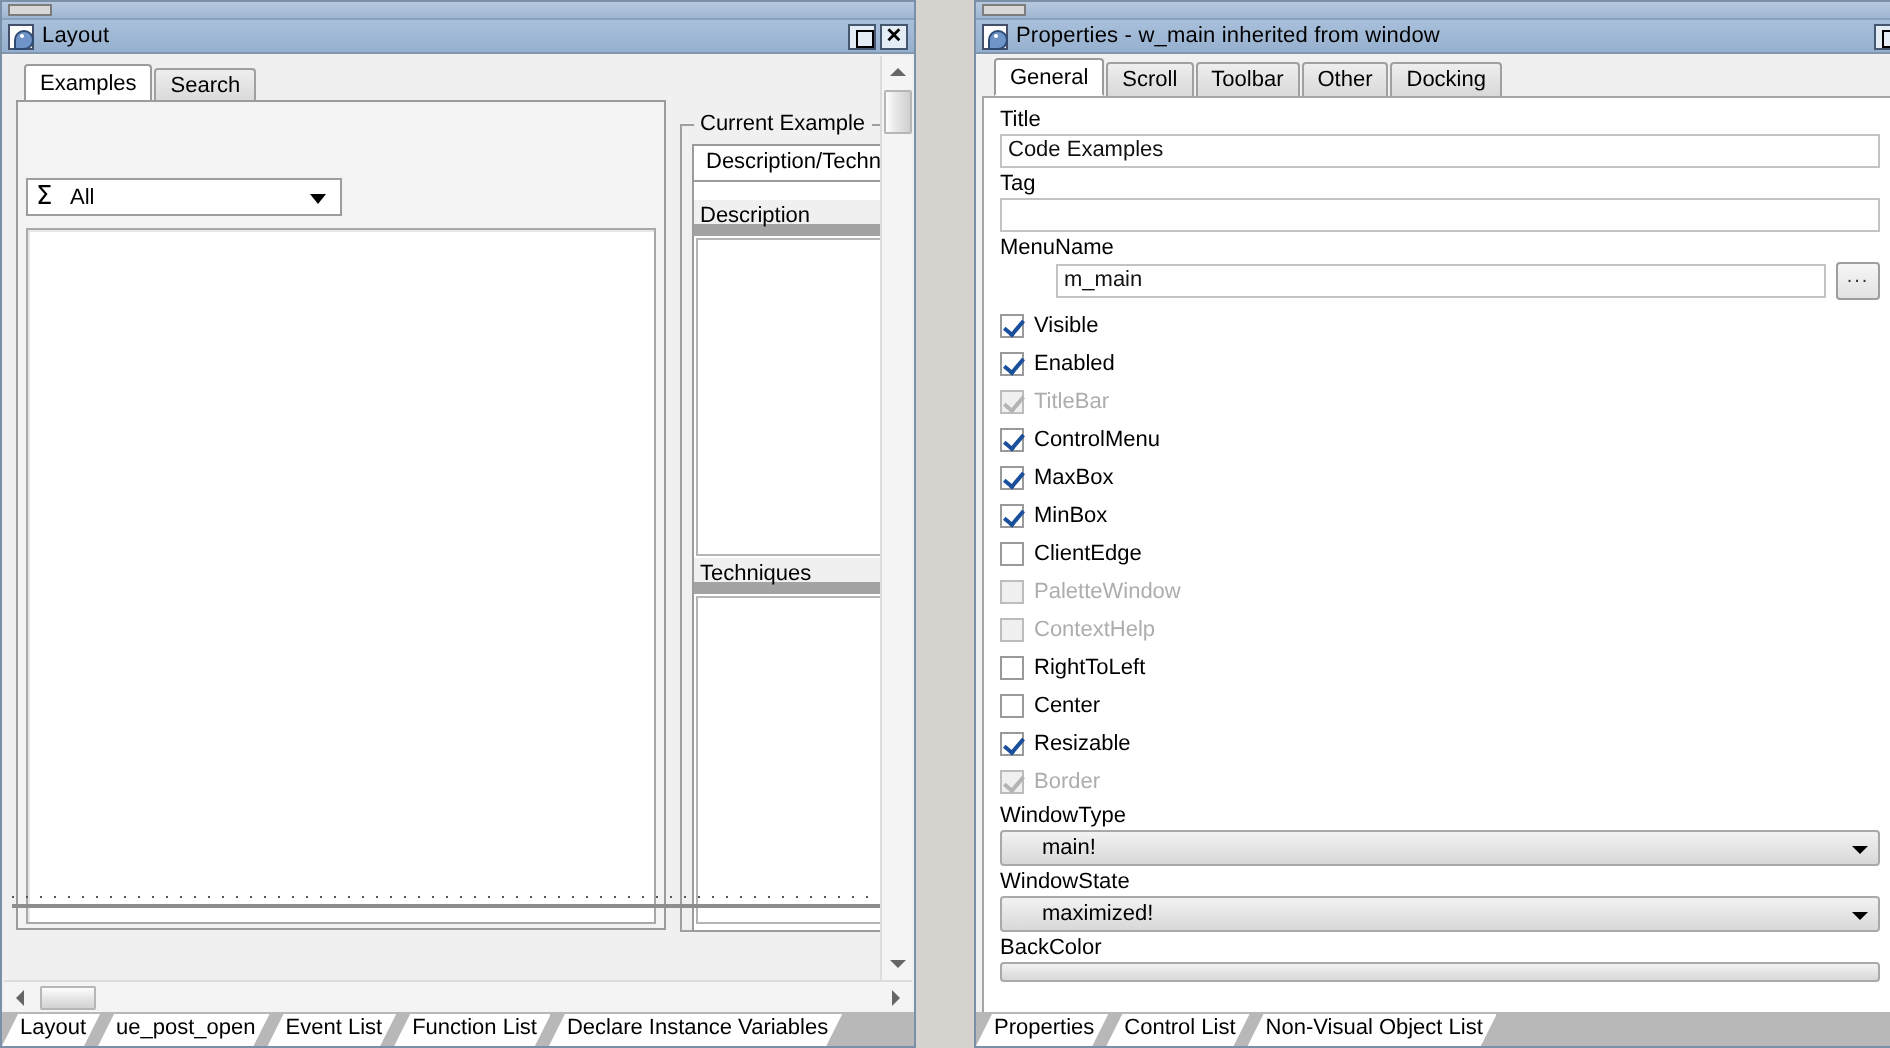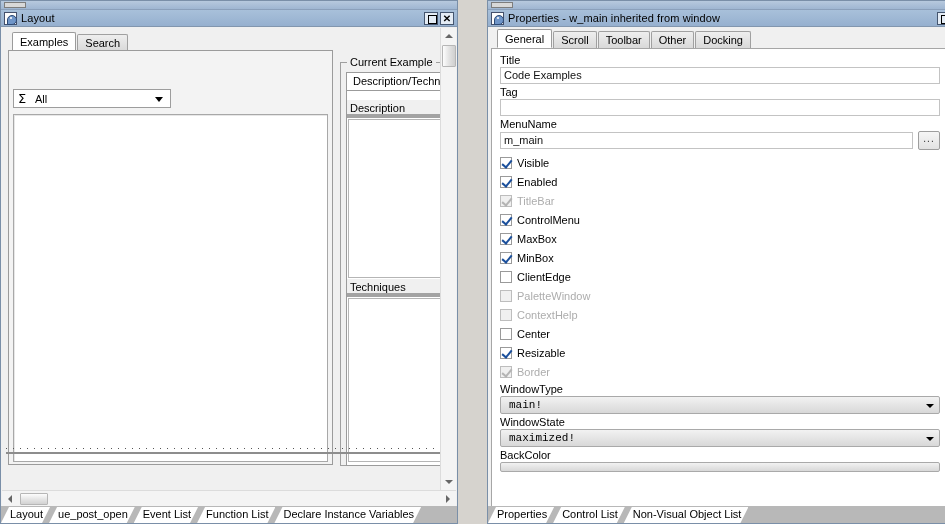--- a/index.html
+++ b/index.html
@@ -87,22 +87,22 @@
   
   .fieldlabel { font-size: 11px; color: #000; margin: 2px 0 1px 0; }
   .textbox {
     height: 17px; background: #fff; border: 1px solid #c3c3c3;
     font-size: 11px; line-height: 15px; padding: 0 3px; color: #111;
     overflow: hidden; white-space: nowrap;
   }
   .combobox {
     height: 18px; background: linear-gradient(#f2f2f2, #d8d8d8);
     border: 1px solid #a9a9a9; border-radius: 2px;
-    font-size: 11px; line-height: 16px; padding: 0 18px 0 8px;
-    position: relative; color: #000; white-space: nowrap; overflow: hidden; font-family: Liberation Mono, monospace;
+    font-size: 11px; line-height: 16px; padding: 0 18px 0 20px;
+    position: relative; color: #000; white-space: nowrap; overflow: hidden;
   }
   .combobox .arrow {
     position: absolute; right: 5px; top: 7px; width: 0; height: 0;
     border-left: 4px solid transparent; border-right: 4px solid transparent;
     border-top: 4px solid #000;
   }
   .dotsbtn {
     width: 22px; height: 19px; background: linear-gradient(#f6f6f6, #e2e2e2);
     border: 1px solid #9e9e9e; border-radius: 2px;
     font-size: 10px; text-align: center; line-height: 14px; color: #333;
@@ -203,21 +203,21 @@
     padding: 0 3px; font-size: 11px; line-height: 12px;
   }
   .whitebox { position: absolute; background: #fff; border: 1px solid #9a9a9a; }
   .sunkenbox {
     position: absolute; background: #fff;
     border: 1px solid #a8a8a8; box-shadow: inset 1px 1px 0 #e7e7e7;
   }
   .sectionhdr {
     position: absolute; background: #f0f0f0;
     font-size: 11px; line-height: 16px; padding-left: 3px;
-    border-bottom: 4px solid #a3a3a3;
+    border-bottom: 6px solid #a3a3a3;
   }
   .dottedline {
     position: absolute; height: 1px;
     background: repeating-linear-gradient(90deg,#555 0 1px, transparent 1px 7px);
   }
   .hsep { position: absolute; height: 2px; background: #8d8d8d; }
 </style>
 </head>
 <body>
 
@@ -333,21 +333,21 @@
 
       <div style="position:absolute; left:8px; top:3px; width:440px;">
 
         <div class="fieldlabel">Title</div>
         <div class="textbox" placeholder="">Code Examples</div>
 
         <div class="fieldlabel">Tag</div>
         <div class="textbox" placeholder=""></div>
 
         <div class="fieldlabel">MenuName</div>
-        <div style="display:flex; align-items:center; gap:5px;">
+        <div style="display:flex; align-items:center; gap:5px;margin-left:28px;">
           <div class="textbox" style="flex:1 1 auto;" placeholder="">m_main</div>
           <div class="dotsbtn">...</div>
         </div>
 
         <div style="height:3px;"></div>
 
         <div>
           <div class="cbrow">
             <span class="cbox checked"></span>
             <span class="cblabel">Visible</span>
@@ -376,20 +376,24 @@
             <span class="cbox"></span>
             <span class="cblabel">ClientEdge</span>
           </div>
           <div class="cbrow">
             <span class="cbox dim"></span>
             <span class="cblabel dim">PaletteWindow</span>
           </div>
           <div class="cbrow">
             <span class="cbox dim"></span>
             <span class="cblabel dim">ContextHelp</span>
+          </div>
+          <div class="cbrow">
+            <span class="cbox"></span>
+            <span class="cblabel">RightToLeft</span>
           </div>
           <div class="cbrow">
             <span class="cbox"></span>
             <span class="cblabel">Center</span>
           </div>
           <div class="cbrow">
             <span class="cbox checked"></span>
             <span class="cblabel">Resizable</span>
           </div>
           <div class="cbrow">

